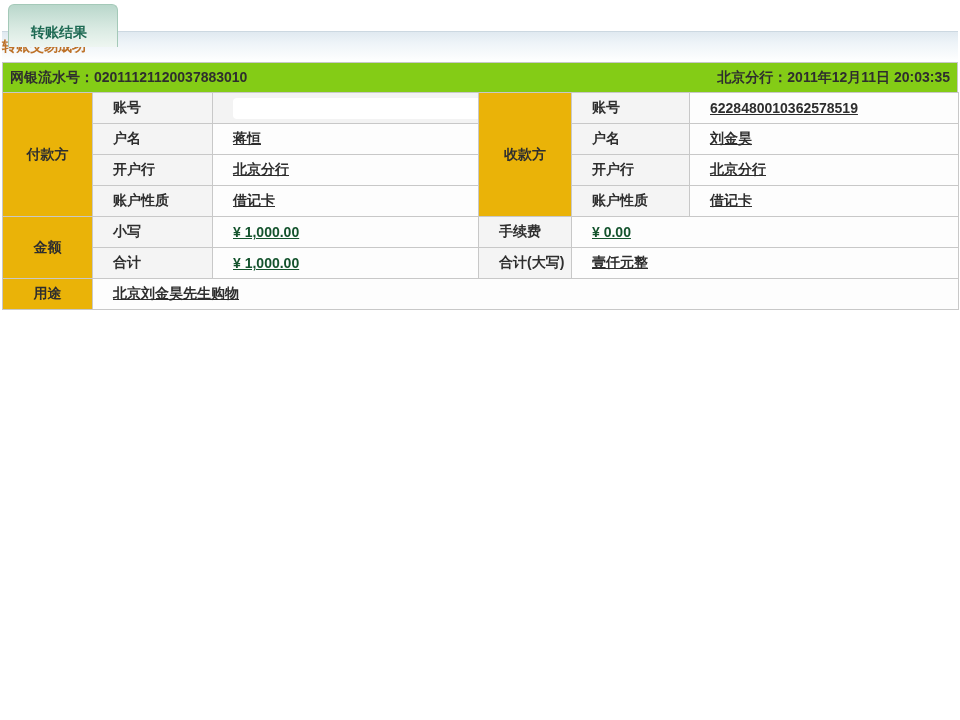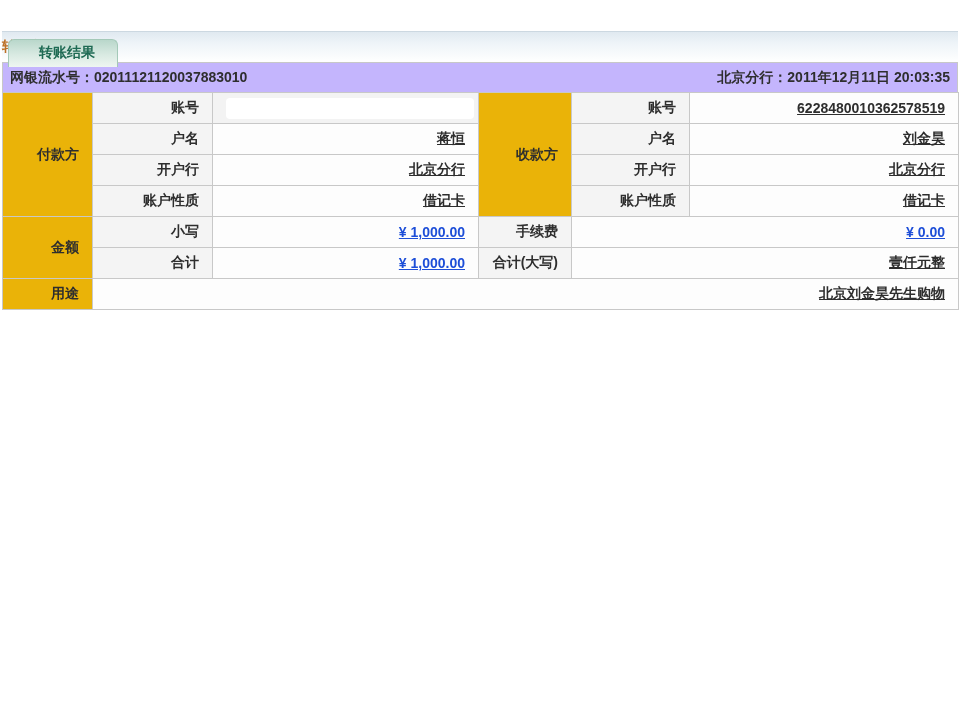--- a/index.html
+++ b/index.html
@@ -11,82 +11,80 @@
     color: #2e2e2e;
     overflow: hidden;
   }
   .page { position: relative; width: 960px; height: 720px; }
 
   
   .tab-strip { padding: 4px 0 0 8px; height: 31px; position: relative; z-index: 2; }
   .tab {
     display: inline-block;
     min-width: 110px;
-    padding: 4px 22px 5px 22px;
-    text-align: right;
+    padding: 19px 22px 5px 22px;
+    text-align: left;
     background: linear-gradient(to bottom, #b9d7cb 0%, #d9eae2 55%, #eef6f1 100%);
     border: 1px solid #a4c9b8;
     border-bottom: none;
     border-radius: 6px 6px 0 0;
     color: #1e6a53;
     font-weight: bold;
     cursor: pointer;
-    margin-top: 35px;
   }
 
   
   .title-bar {
     margin: 0 2px;
     height: 29px;
     line-height: 28px;
     font-weight: bold;
     color: #bd7127;
     background: linear-gradient(to bottom, #e0e9f0 0%, #eef4f8 40%, #fdfefe 100%);
     border-top: 1px solid #ccd8e1;
   }
 
   
   .meta-row {
     margin: 2px 2px 0 2px;
     height: 30px;
     line-height: 29px;
     display: flex;
     justify-content: space-between;
-    background: #c4b5fd;
+    background: #84cc16;
     border: 1px solid #c8c8c8;
     border-bottom: none;
     padding: 0 7px;
     font-weight: bold;
   }
 
   
   table.result {
     margin: 0 2px;
     width: 956px;
     border-collapse: collapse;
     table-layout: fixed;
     font-weight: bold;
   }
   table.result td {
     border: 1px solid #c8c8c8;
     height: 31px;
-    padding: 0 13px;
+    padding: 0 20px;
     vertical-align: middle;
     overflow: hidden;
     white-space: nowrap;
-    text-align: right;
   }
   td.group {
     background: #eab308;
     text-align: center;
     padding: 0 4px;
   }
   td.label { background: #f4f4f4; }
   td.value { background: #fdfdfd; text-decoration: underline; }
-  td.amount { color: #1d4ed8; }
+  td.amount { color: #14532d; }
   td.redacted-cell { background: #f3f3f3; position: relative; padding: 0 6px; }
   .redaction {
     width: 248px;
     height: 21px;
     margin-top: 1px;
     background: #ffffff;
     border-radius: 4px;
   }
 </style>
 </head>

